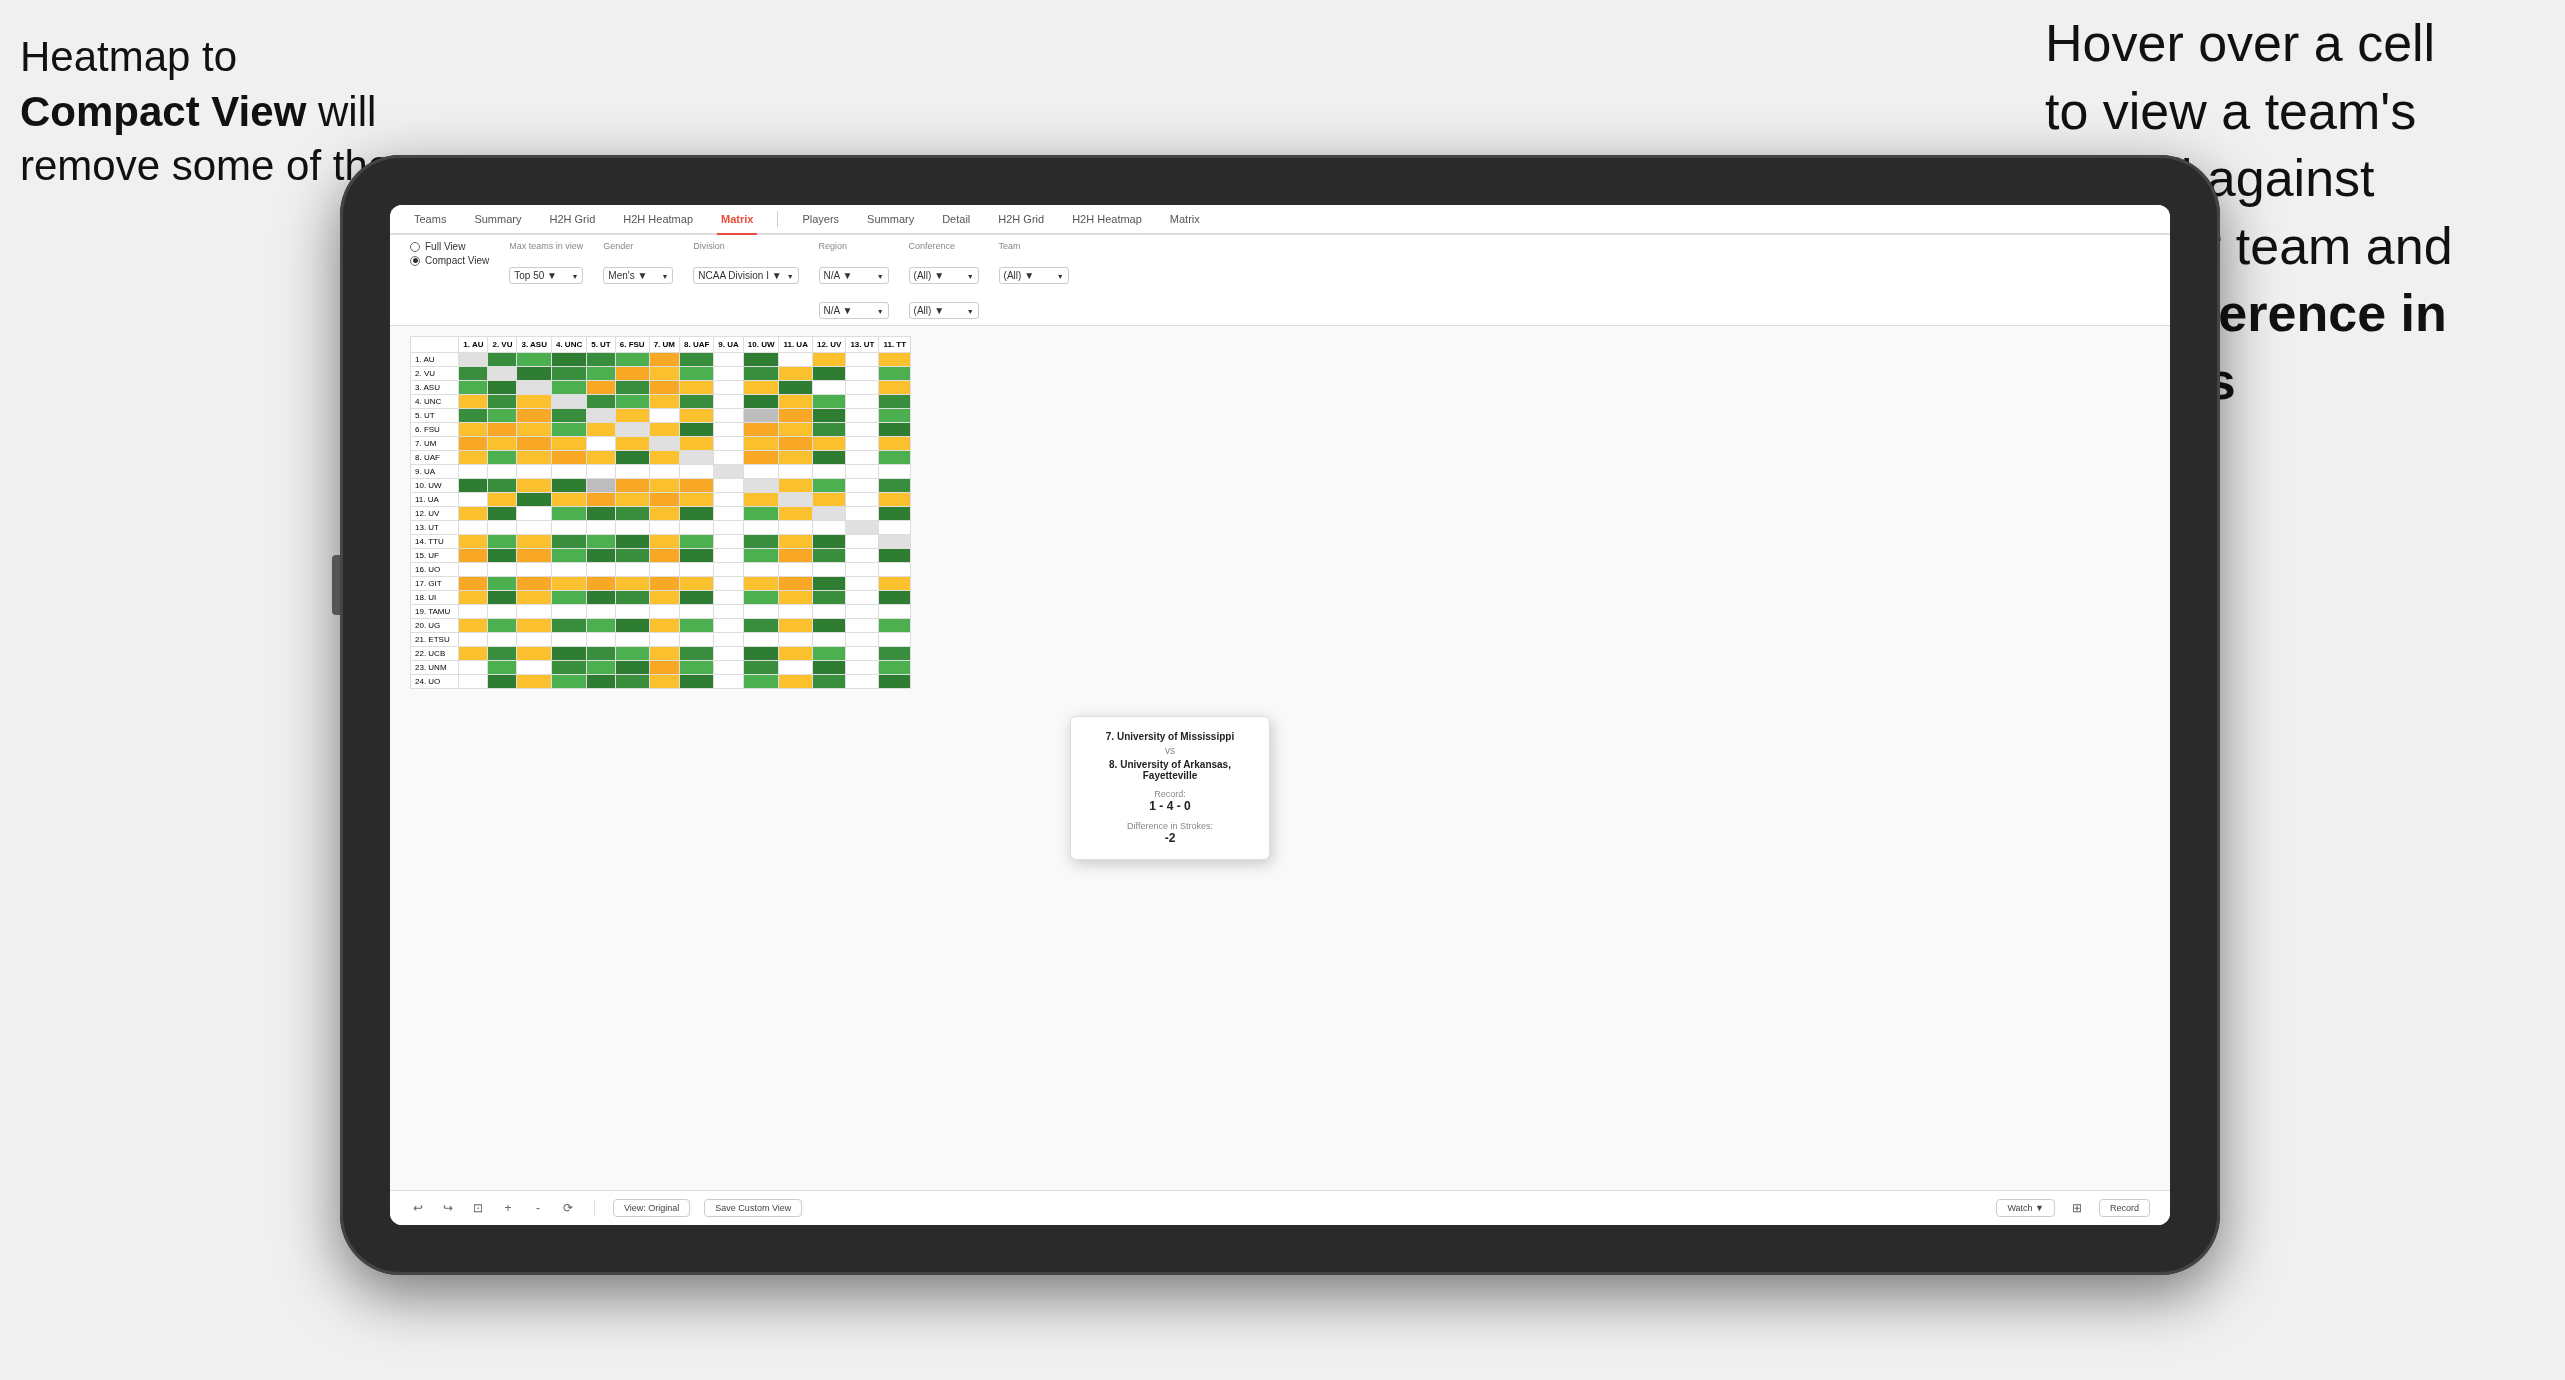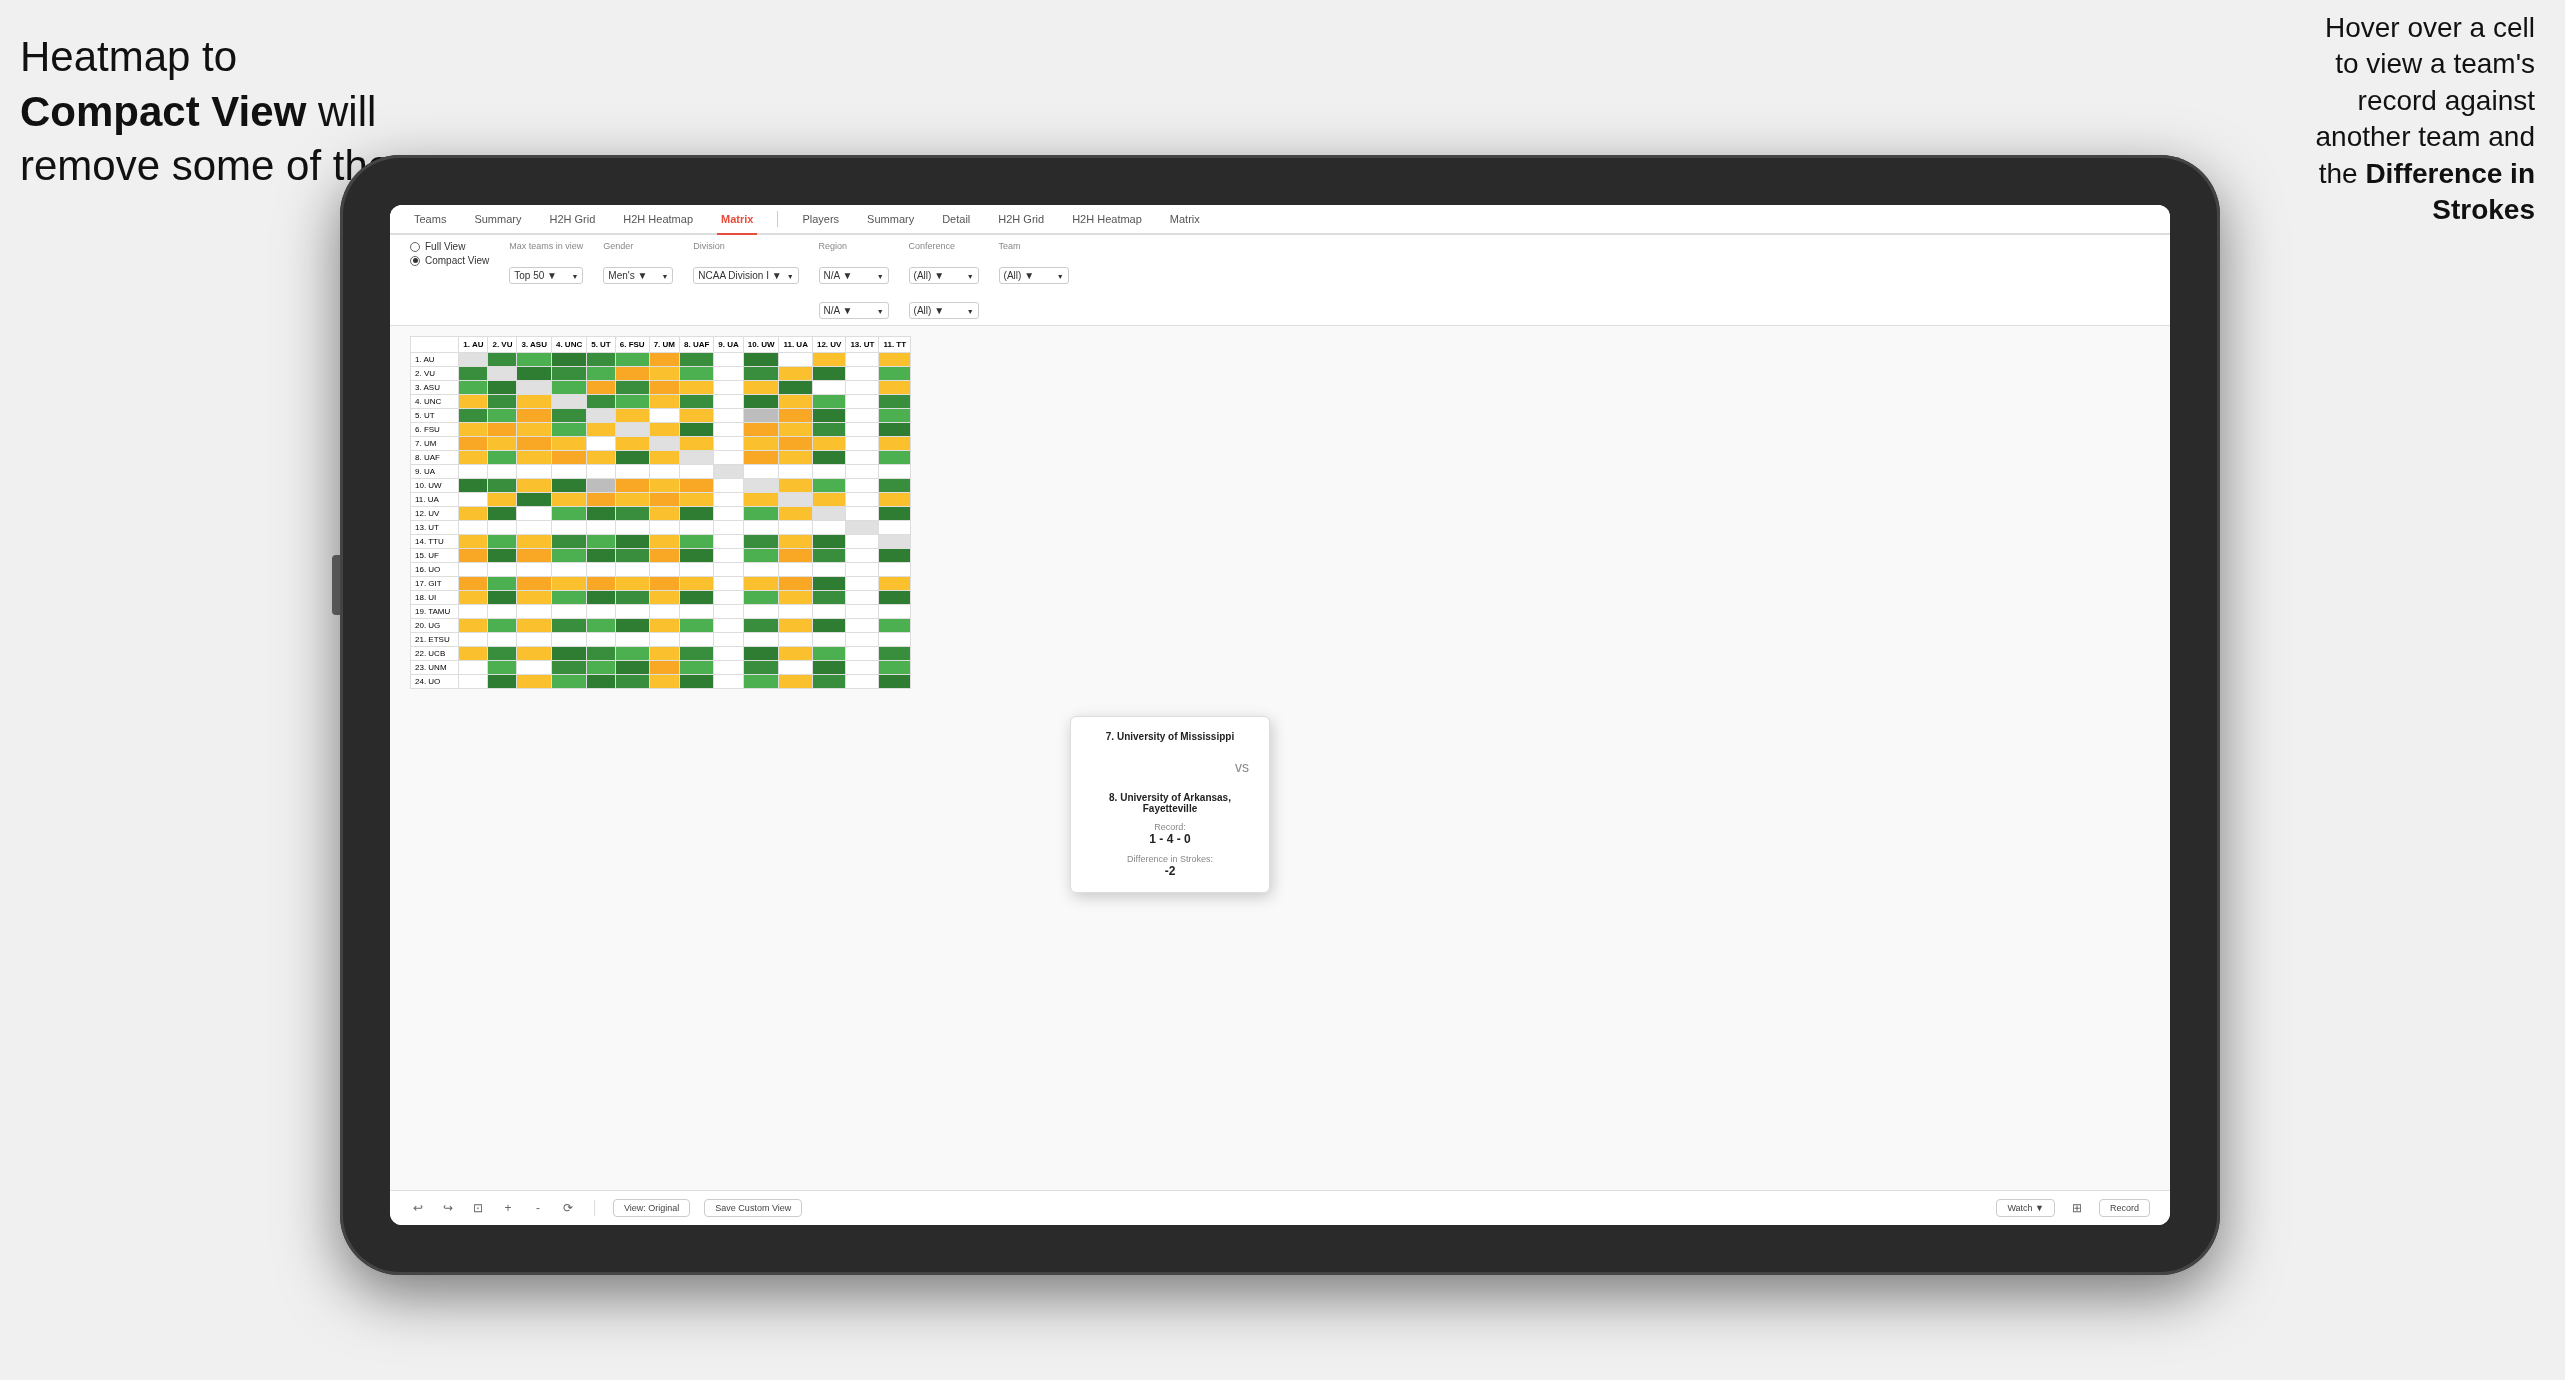--- a/index.html
+++ b/index.html
@@ -25,24 +25,24 @@
     .annotation-left strong {
       font-weight: 900;
     }
 
     
     .annotation-right {
       position: absolute;
       top: 10px;
       right: 30px;
       width: 490px;
-      font-size: 28px;
+      font-size: 52px;
       line-height: 1.3;
       color: #111;
-      text-align: right;
+      text-align: left;
     }
     .annotation-right strong {
       font-weight: 900;
     }
 
     
     .arrows-overlay {
       position: absolute;
       top: 0;
       left: 0;
@@ -295,23 +295,22 @@
     }
 
     .tooltip-team1 {
       font-weight: 600;
       color: #222;
       font-size: 10px;
     }
 
     .tooltip-vs {
       color: #888;
-      font-size: 14px;
-      margin: 17px 0;
-      text-align: right;
+      font-size: 10px;
+      margin: 3px 0;
     }
 
     .tooltip-team2 {
       font-weight: 600;
       color: #222;
       font-size: 10px;
     }
 
     .tooltip-record-label {
       color: #888;

